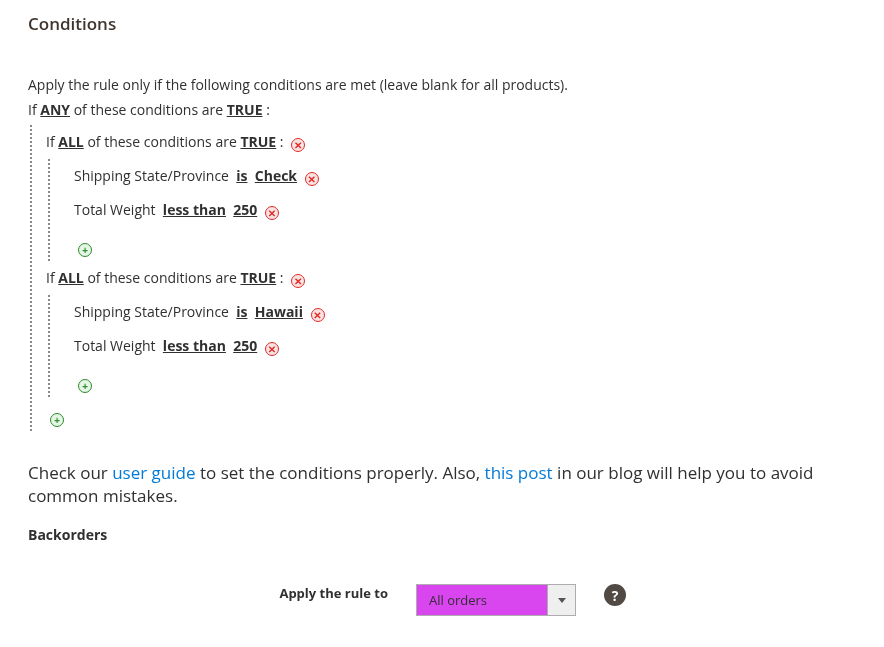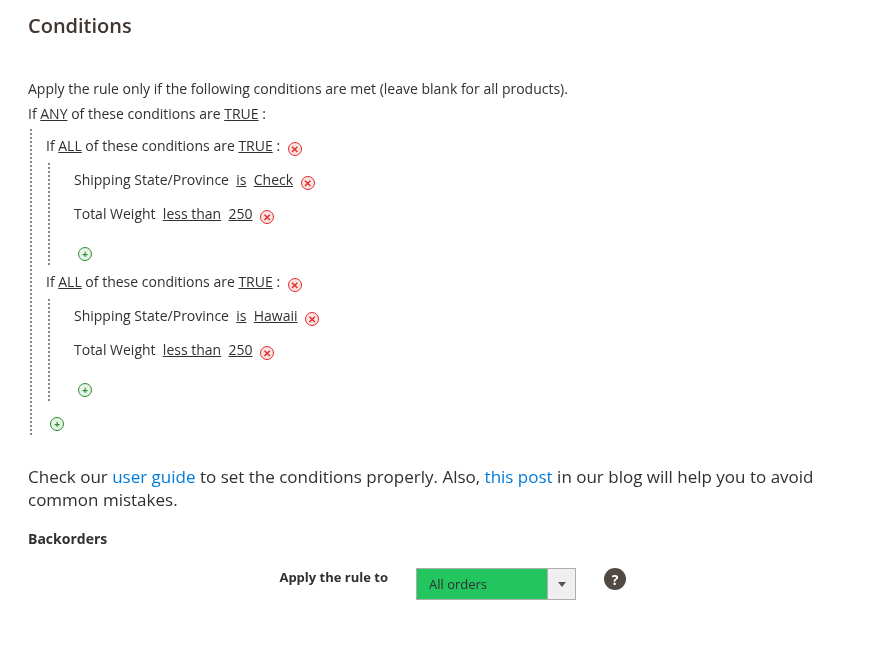--- a/index.html
+++ b/index.html
@@ -10,21 +10,21 @@
     font-size: 14px;
     color: #303030;
     background: #fff;
     width: 884px;
   }
   .page {
     padding: 12px 28px 30px 28px;
   }
   .section-title {
     color: #41362f;
-    font-size: 20px;
+    font-size: 17px;
     font-weight: 600;
     margin: 0 0 40px 0;
   }
   .instructions {
     font-weight: 400;
     margin-bottom: 6px;
   }
   .rule-line {
     margin-bottom: 6px;
   }
@@ -73,39 +73,39 @@
   .add-row { padding: 10px 0 4px 0; }
   .hint {
     margin: 30px 0 18px 0;
     font-size: 17px;
     color: #303030;
   }
   .hint a { color: #007bdb; text-decoration: none; cursor: pointer; }
   .sub-title {
     font-weight: 700;
     font-size: 14px;
-    margin-bottom: 20px;
+    margin-bottom: 40px;
   }
   .field-row {
     display: flex;
     align-items: flex-start;
     gap: 28px;
   }
   .field-label {
     width: 360px;
     text-align: right;
     font-weight: 700;
     font-size: 13px;
   }
   .select-wrap {
     display: flex;
     align-items: center;
     border: 1px solid #adadad;
     height: 32px;
-    background: #22c55e;
+    background: #d946ef;
   }
   .select-value {
     padding: 0 12px;
     width: 130px;
     font-size: 13px;
     color: #303030;
   }
   .select-btn {
     width: 28px;
     height: 100%;
@@ -126,21 +126,21 @@
     border-radius: 50%;
     background: #514943;
     color: #fff;
     font-size: 14px;
     font-weight: 700;
     display: flex;
     align-items: center;
     justify-content: center;
     cursor: help;
   }
-  b { font-weight: 400; }
+  b { font-weight: 700; }
 </style>
 </head>
 <body>
 
 <div class="page">
   <div class="section-title">Conditions</div>
 
   <div class="instructions">Apply the rule only if the following conditions are met (leave blank for all products).</div>
 
   <div class="rule-line">

